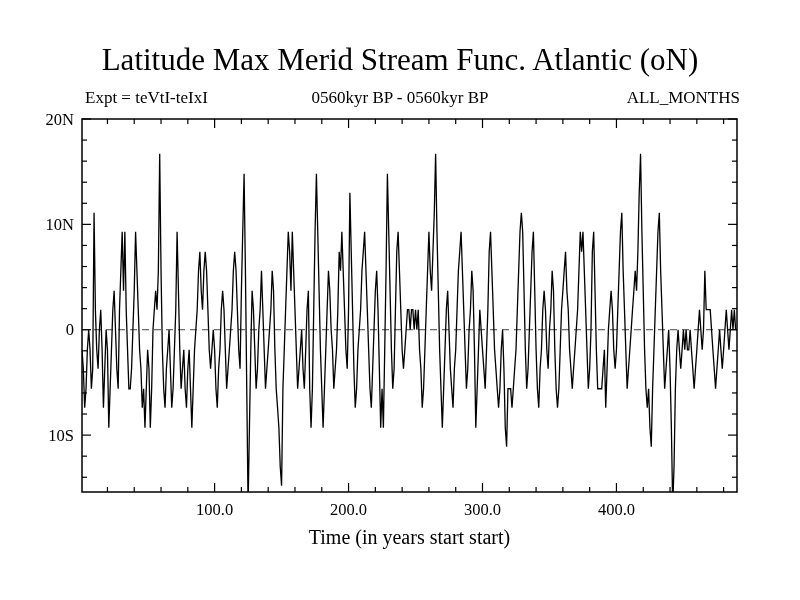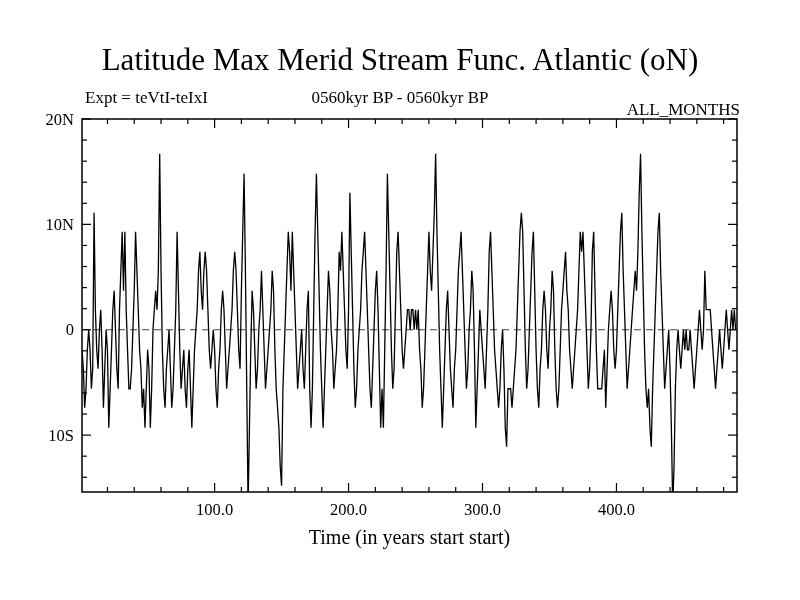--- a/index.html
+++ b/index.html
@@ -3,21 +3,21 @@
 <meta charset="utf-8">
 <style>
   html,body{margin:0;padding:0;background:#fff;}
   .page{position:relative;width:800px;height:583px;background:#ffffff;overflow:hidden;
         font-family:"Liberation Serif","DejaVu Serif",serif;color:#000;}
   .title{position:absolute;top:42px;left:0;width:800px;text-align:center;
          font-size:31px;white-space:nowrap;}
   .sub{position:absolute;top:88px;font-size:17px;white-space:nowrap;}
   .sub.left{left:85px;}
   .sub.center{left:0;width:800px;text-align:center;}
-  .sub.right{right:60px;margin-top:12px;}
+  .sub.right{right:60px;}
   .xlabel{position:absolute;top:526px;left:82px;width:655px;text-align:center;font-size:20px;}
   svg{position:absolute;left:0;top:0;}
 </style>
 </head>
 <body>
 
 <div class="page">
   <div class="title">Latitude Max Merid Stream Func. Atlantic (oN)</div>
   <div class="sub left">Expt = teVtI-teIxI</div>
   <div class="sub center">0560kyr BP - 0560kyr BP</div>

